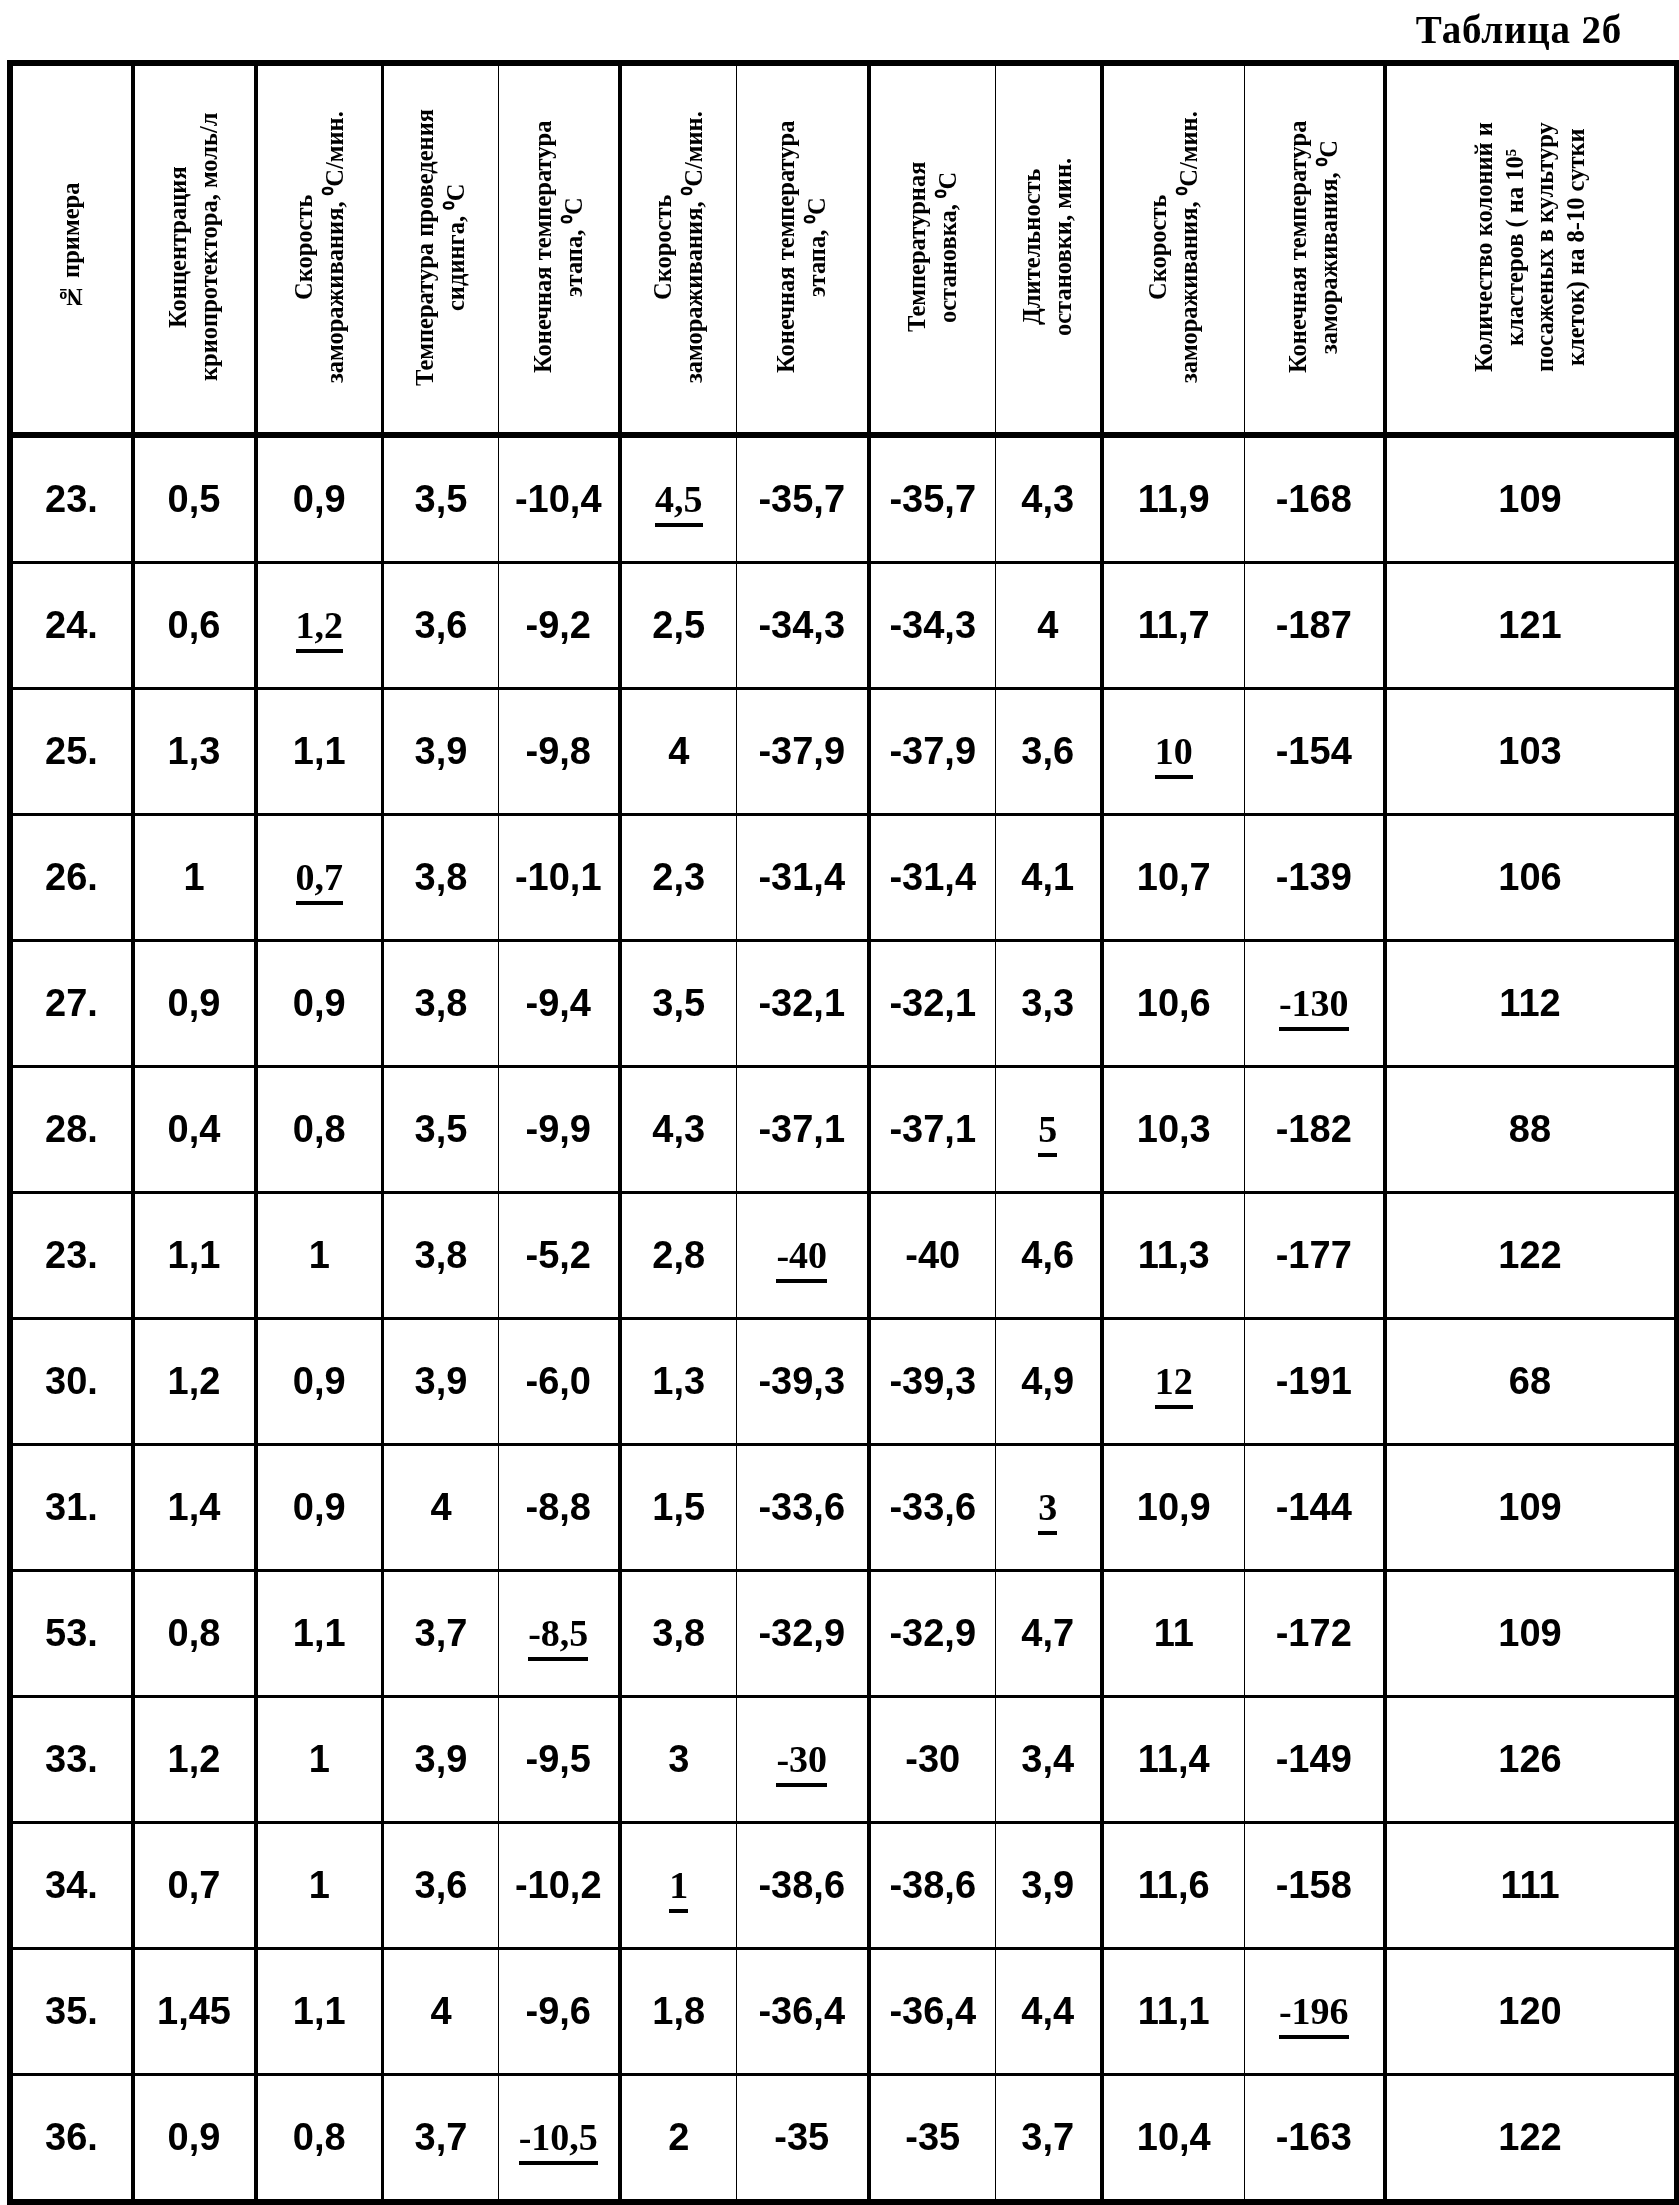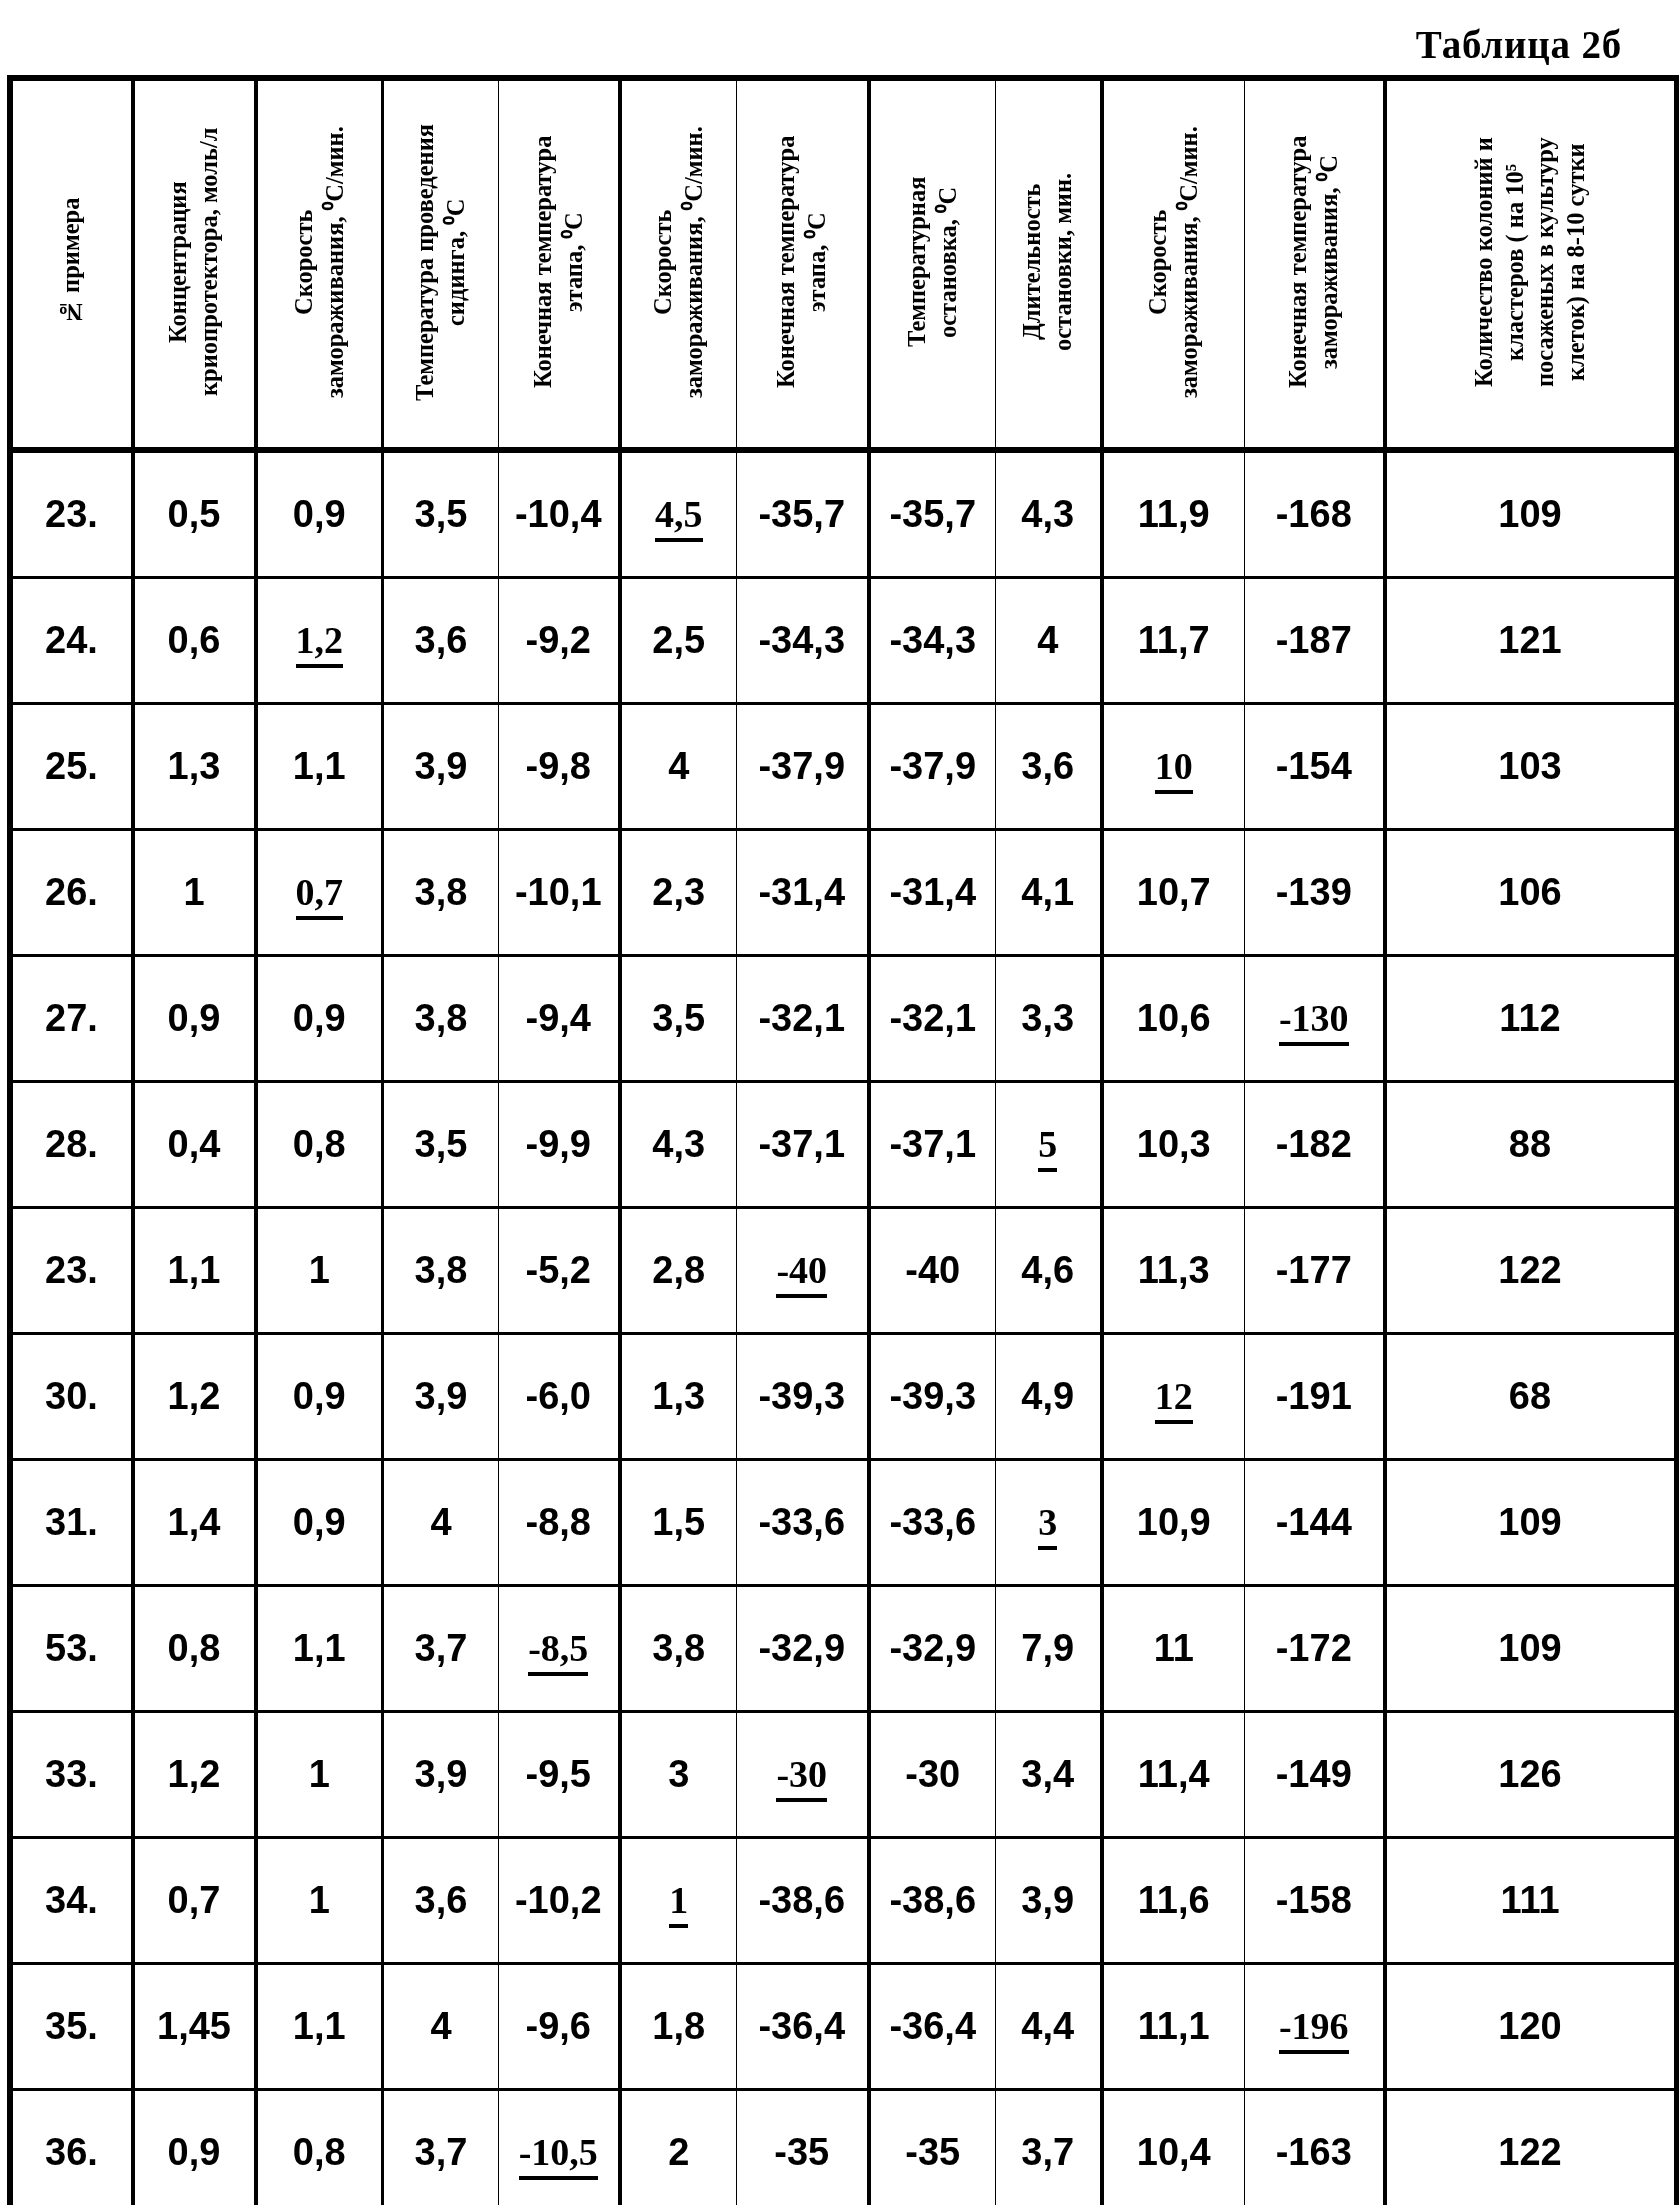--- a/index.html
+++ b/index.html
@@ -15,21 +15,20 @@
     height:2205px;
     position:relative;
     background:#fff;
     overflow:hidden;
   }
   .title{
     text-align:right;
     padding:6.5px 57px 8.2px 0;
     font:bold 39px "Liberation Serif",serif;
     letter-spacing:0.8px;
-    margin-top:15px;
   }
   table{
     border-collapse:collapse;
     table-layout:fixed;
     width:1666px;
     margin-left:6.5px;
     border:6.5px solid #000;
   }
   col.c1{width:123px}  col.c2{width:123px}  col.c3{width:127px}
   col.c4{width:116px}  col.c5{width:121px}  col.c6{width:117px}
@@ -245,21 +244,21 @@
         </tr>
         <tr>
           <td>53.</td>
           <td><span>0,8</span></td>
           <td><span>1,1</span></td>
           <td><span>3,7</span></td>
           <td><span class="u">-8,5</span></td>
           <td><span>3,8</span></td>
           <td><span>-32,9</span></td>
           <td><span>-32,9</span></td>
-          <td><span>7,9</span></td>
+          <td><span>4,7</span></td>
           <td><span>11</span></td>
           <td><span>-172</span></td>
           <td><span>109</span></td>
         </tr>
         <tr>
           <td>33.</td>
           <td><span>1,2</span></td>
           <td><span>1</span></td>
           <td><span>3,9</span></td>
           <td><span>-9,5</span></td>

